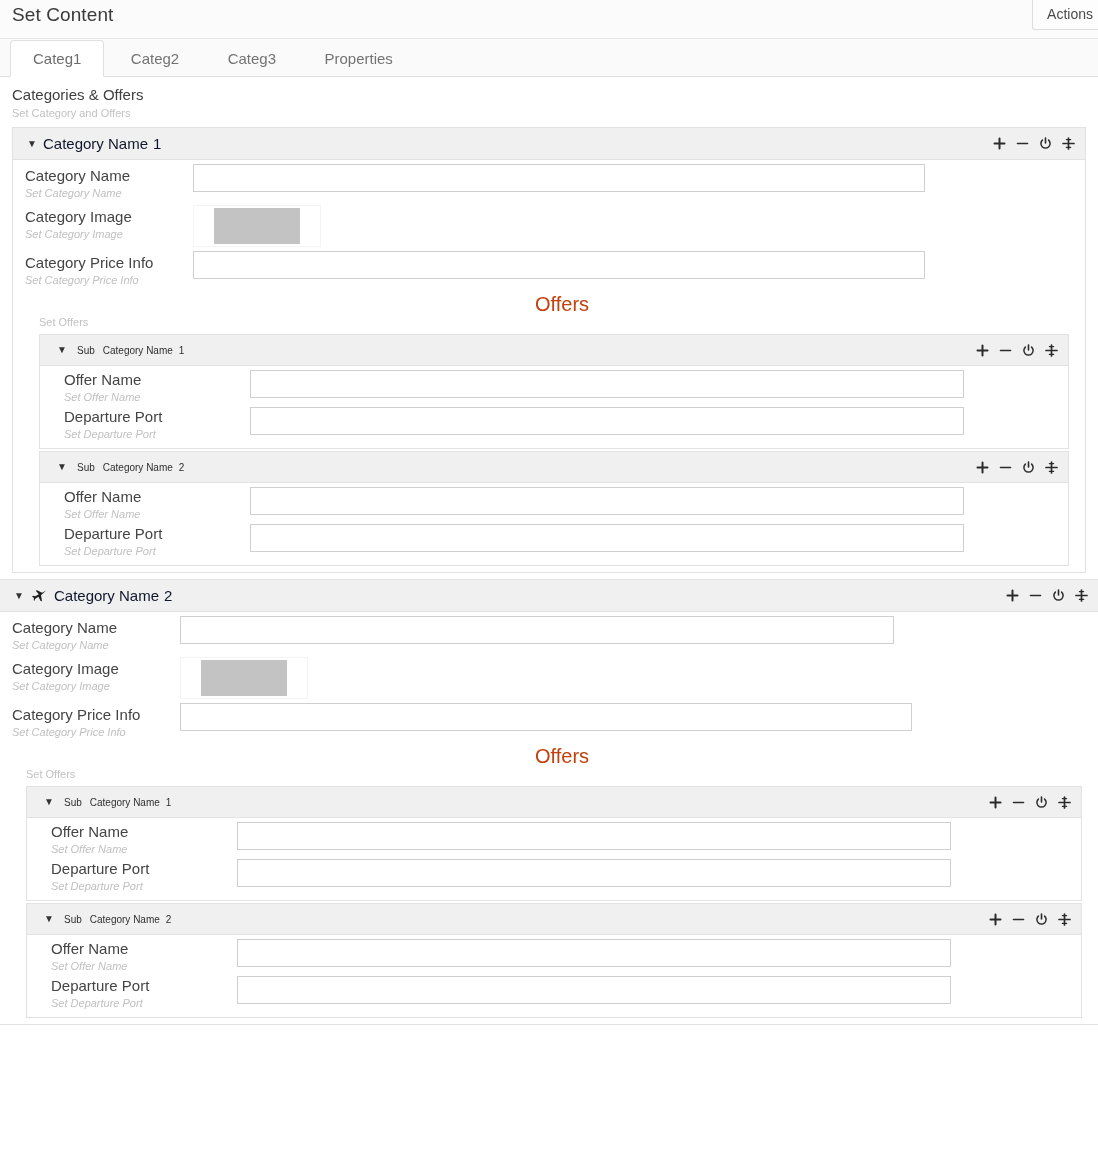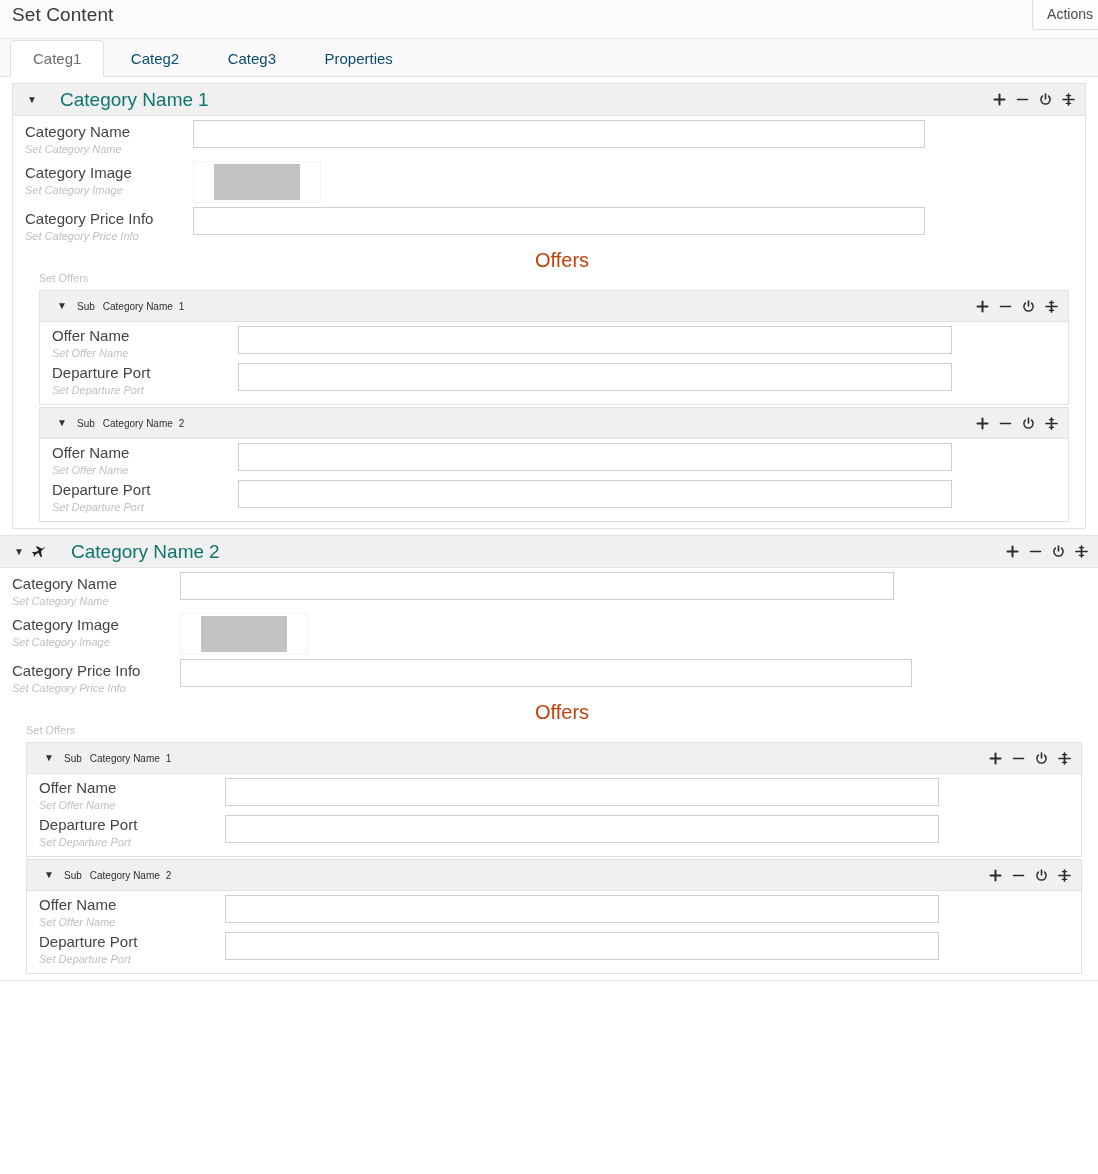--- a/index.html
+++ b/index.html
@@ -53,21 +53,21 @@
     background: #fafafa;
     border-bottom: 1px solid #e0e0e0;
     padding-left: 10px;
   }
   .tab {
     display: inline-block;
     height: 37px;
     line-height: 36px;
     padding: 0 22px;
     font-size: 15px;
-    color: #0c4a6e;
+    color: #737373;
     cursor: pointer;
     position: relative;
     top: 1px;
   }
   .tab.active {
     background: #ffffff;
     border: 1px solid #e0e0e0;
     border-bottom-color: #ffffff;
     border-radius: 4px 4px 0 0;
     color: #6d6d6d;
@@ -103,23 +103,23 @@
   }
   .plane-icon {
     display: inline-block;
     width: 18px; height: 14px;
     margin-left: 6px;
     color: #222;
     cursor: pointer;
   }
   .plane-icon svg { display: block; }
   .cat-header-title {
-    margin-left: 21px;
-    font-size: 19px;
-    color: #0f766e;
+    margin-left: 4px;
+    font-size: 15px;
+    color: #0f172a;
   }
   .cat-header-title .num { margin-left: 5px; }
 
   .hdr-icons {
     position: absolute;
     right: 10px; top: 50%;
     transform: translateY(-50%);
     display: flex; align-items: center; gap: 9px;
     color: #2b2b2b;
   }
@@ -180,21 +180,21 @@
     height: 31px;
     background: #f0f0f0;
     border-bottom: 1px solid #e2e2e2;
     display: flex; align-items: center;
     padding-left: 17px;
   }
   .sub-header-title { margin-left: 8px; font-size: 10px; color: #2f2f2f; }
   .sub-header-title .w2 { margin-left: 8px; }
   .sub-header-title .num { margin-left: 6px; }
 
-  .sub-body { padding: 2px 0 6px 0; }
+  .sub-body { padding: 2px 0 6px 0; margin-left: 12px; }
   .sub-field { display: flex; align-items: flex-start; padding-left: 12px; }
   .sub-field .field-labels { width: 186px; flex: 0 0 186px; padding-top: 2px; }
   .sub-field .field-ctrl { padding-top: 2px; }
 </style>
 </head>
 <body>
 
 <div class="page">
 
   <div class="topbar">
@@ -202,20 +202,24 @@
     <div class="actions-btn">Actions</div>
   </div>
 
   <div class="tabbar">
     <div class="tab active">Categ1</div>
     <div class="tab">Categ2</div>
     <div class="tab">Categ3</div>
     <div class="tab">Properties</div>
   </div>
 
+  <div class="sec-head">
+    <div class="sec-title">Categories &amp; Offers</div>
+    <div class="sec-sub">Set Category and Offers</div>
+  </div>
 
   <div class="cat-panel">
     <div class="cat-header">
       <span class="caret">▼</span>
       <span class="cat-header-title"><span>Category Name</span><span class="num">1</span></span>
       <span class="hdr-icons">
         <span class="ic">
           <svg width="13" height="13" viewBox="0 0 13 13">
               <path d="M6.5 1.5v10M1.5 6.5h10" stroke="#2b2b2b" stroke-width="2" stroke-linecap="round"></path>
             </svg>

